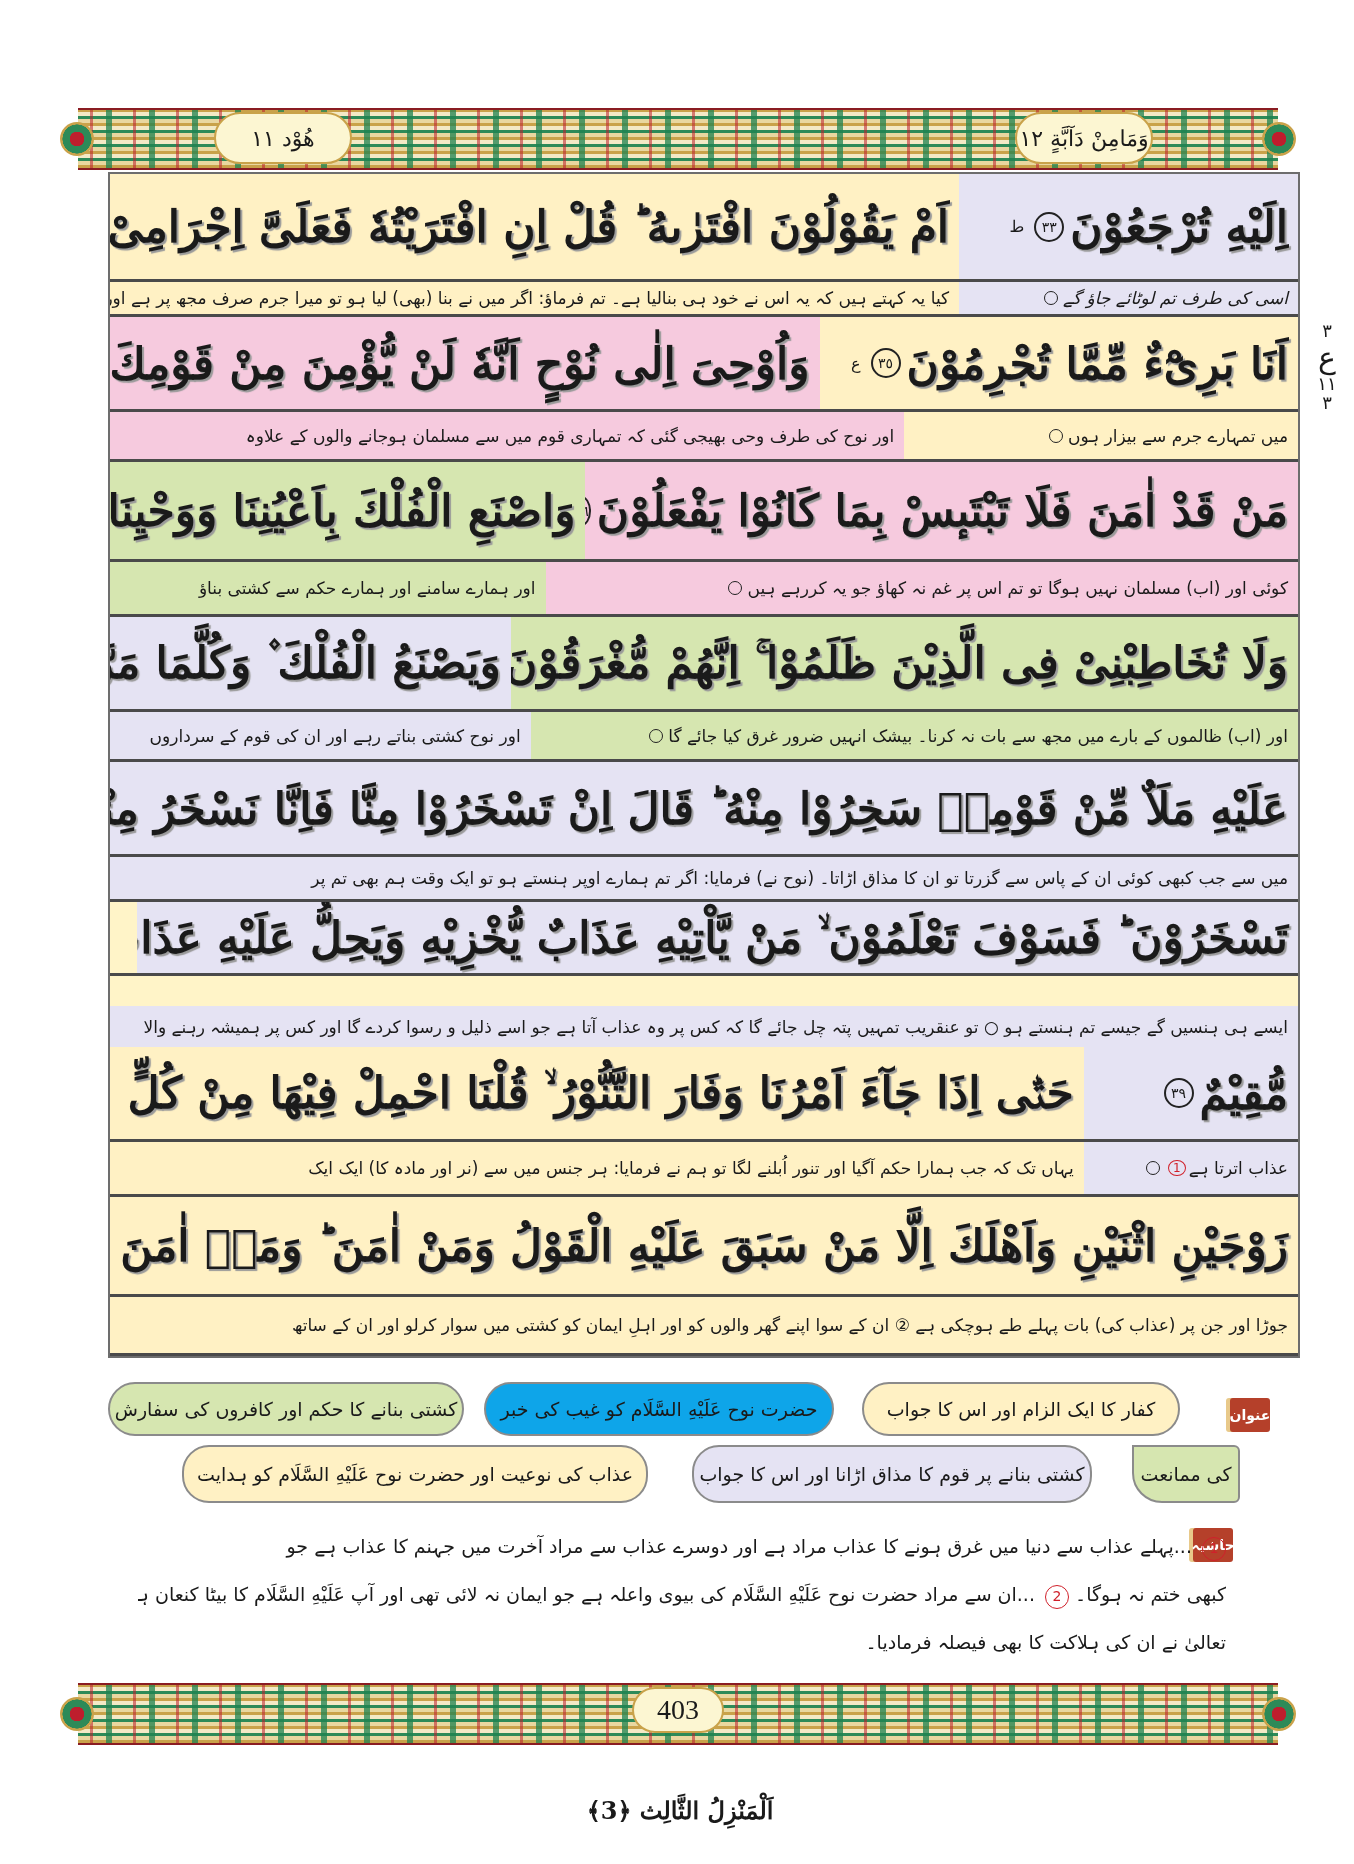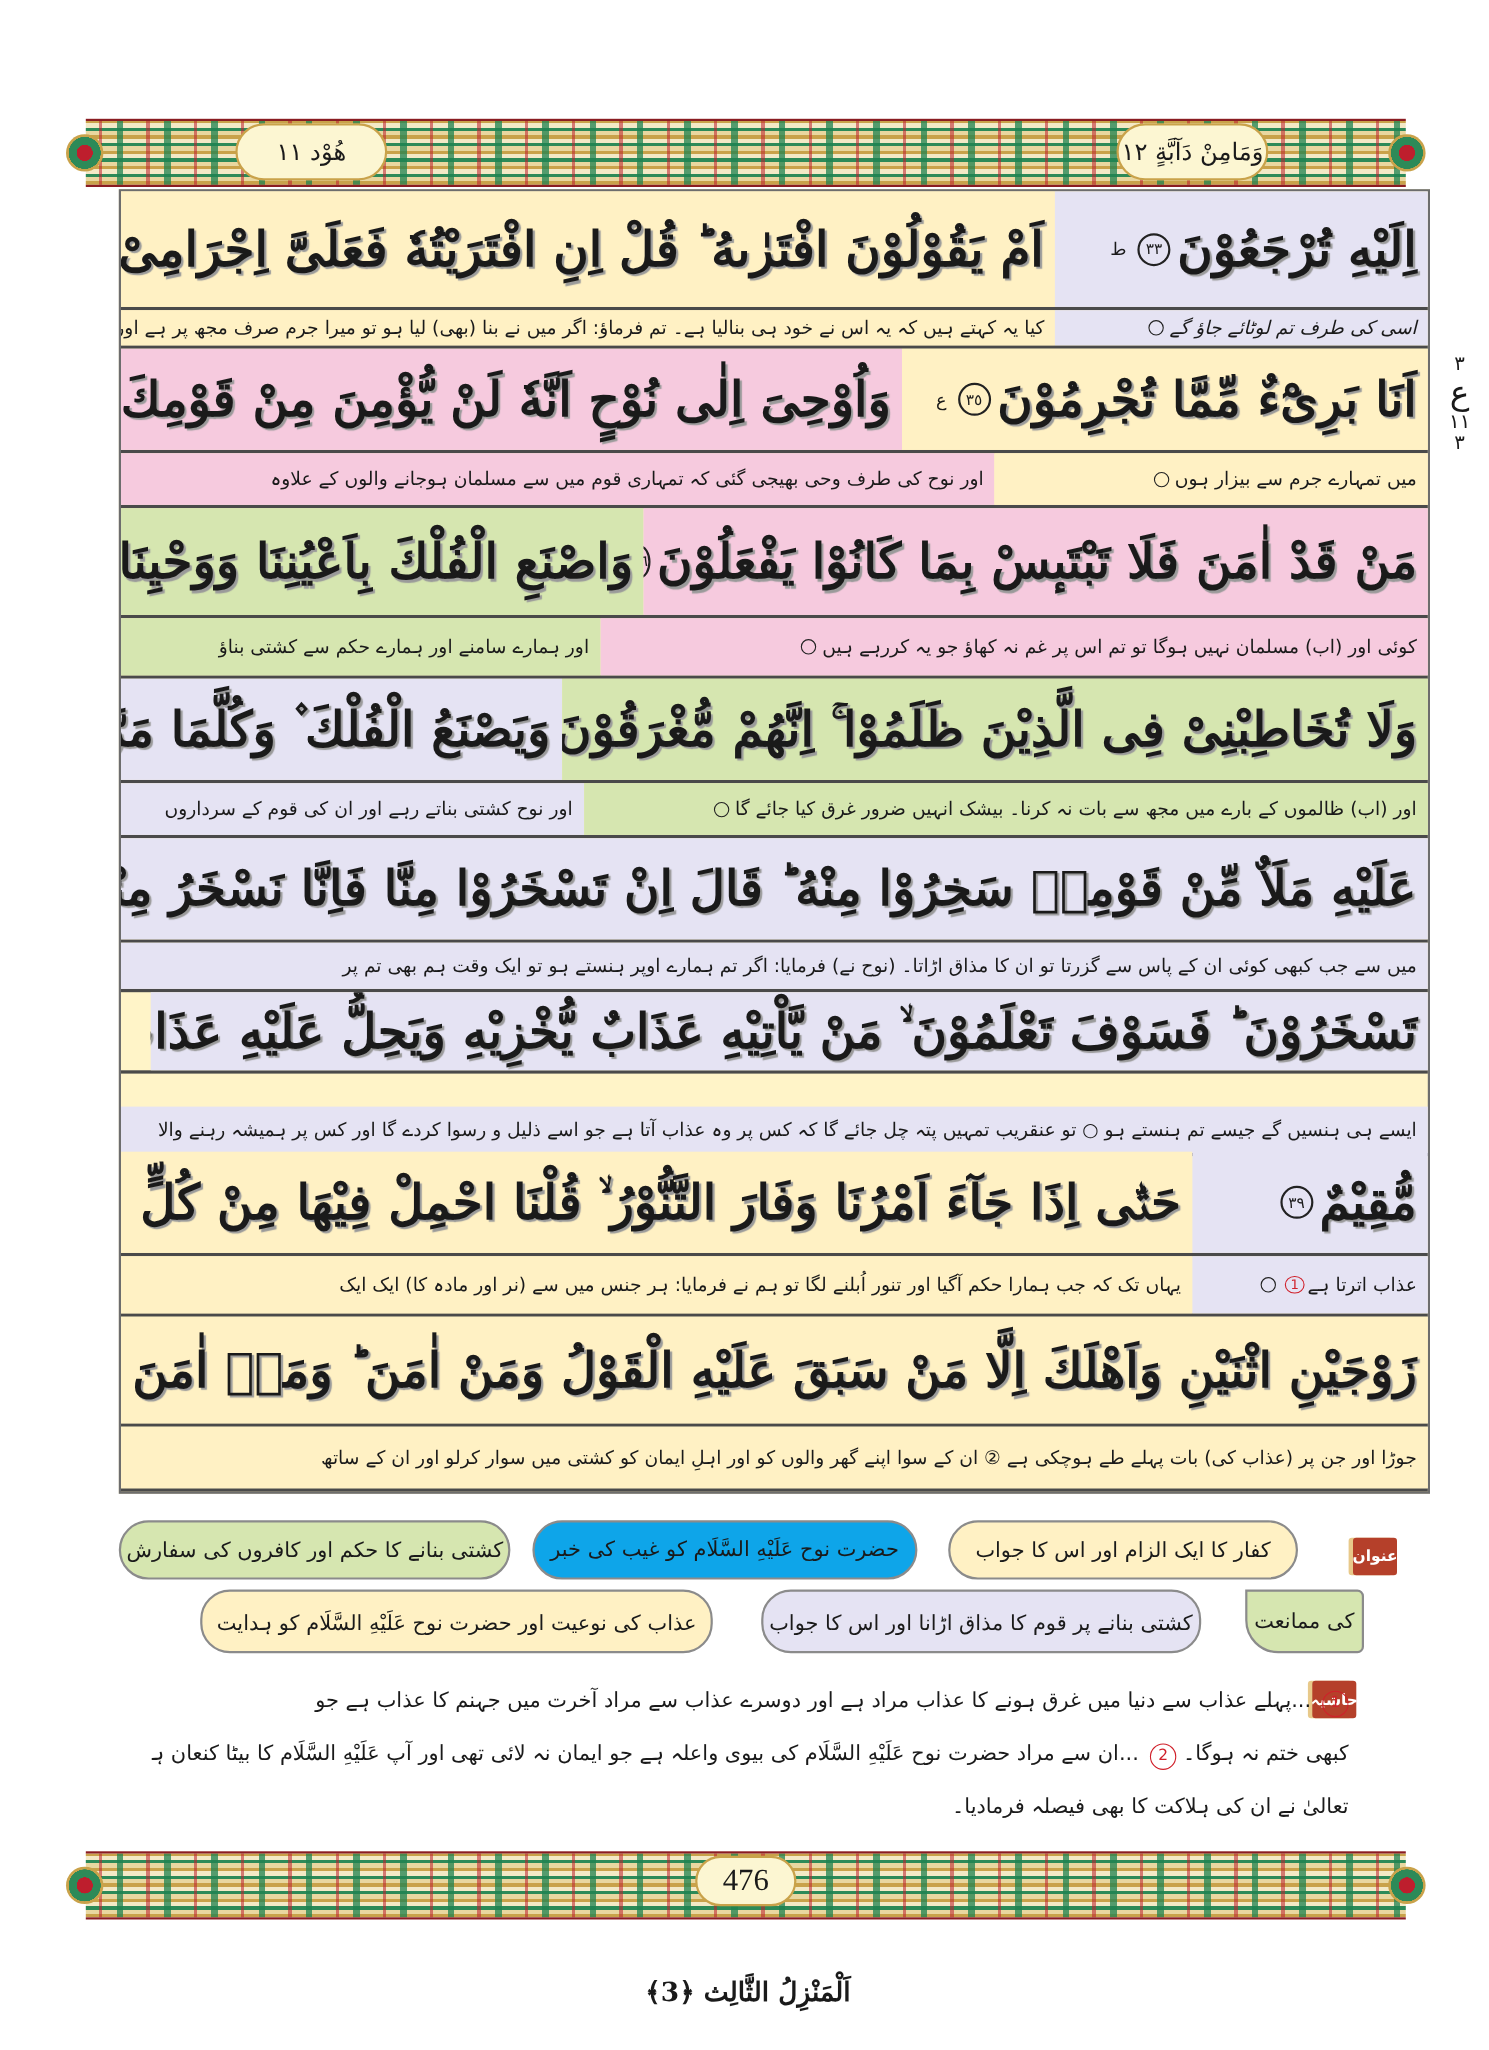--- a/index.html
+++ b/index.html
@@ -269,14 +269,14 @@
     <span>...ان سے مراد حضرت نوح عَلَیْهِ السَّلَام کی بیوی واعلہ ہے جو ایمان نہ لائی تھی اور آپ عَلَیْهِ السَّلَام کا بیٹا کنعان ہے، اللہ</span>
   </span>
   <span class="line">
     <span>تعالیٰ نے ان کی ہلاکت کا بھی فیصلہ فرمادیا۔</span>
   </span>
 </div>
 
 <div class="border-band border-bottom"></div>
 <div class="border-cap cap-l cap-bot"></div>
 <div class="border-cap cap-r cap-bot"></div>
-<div class="page-num">476</div>
+<div class="page-num">403</div>
 <div class="manzil">اَلْمَنْزِلُ الثَّالِث ﴿3﴾</div>
 
 </body></html>

